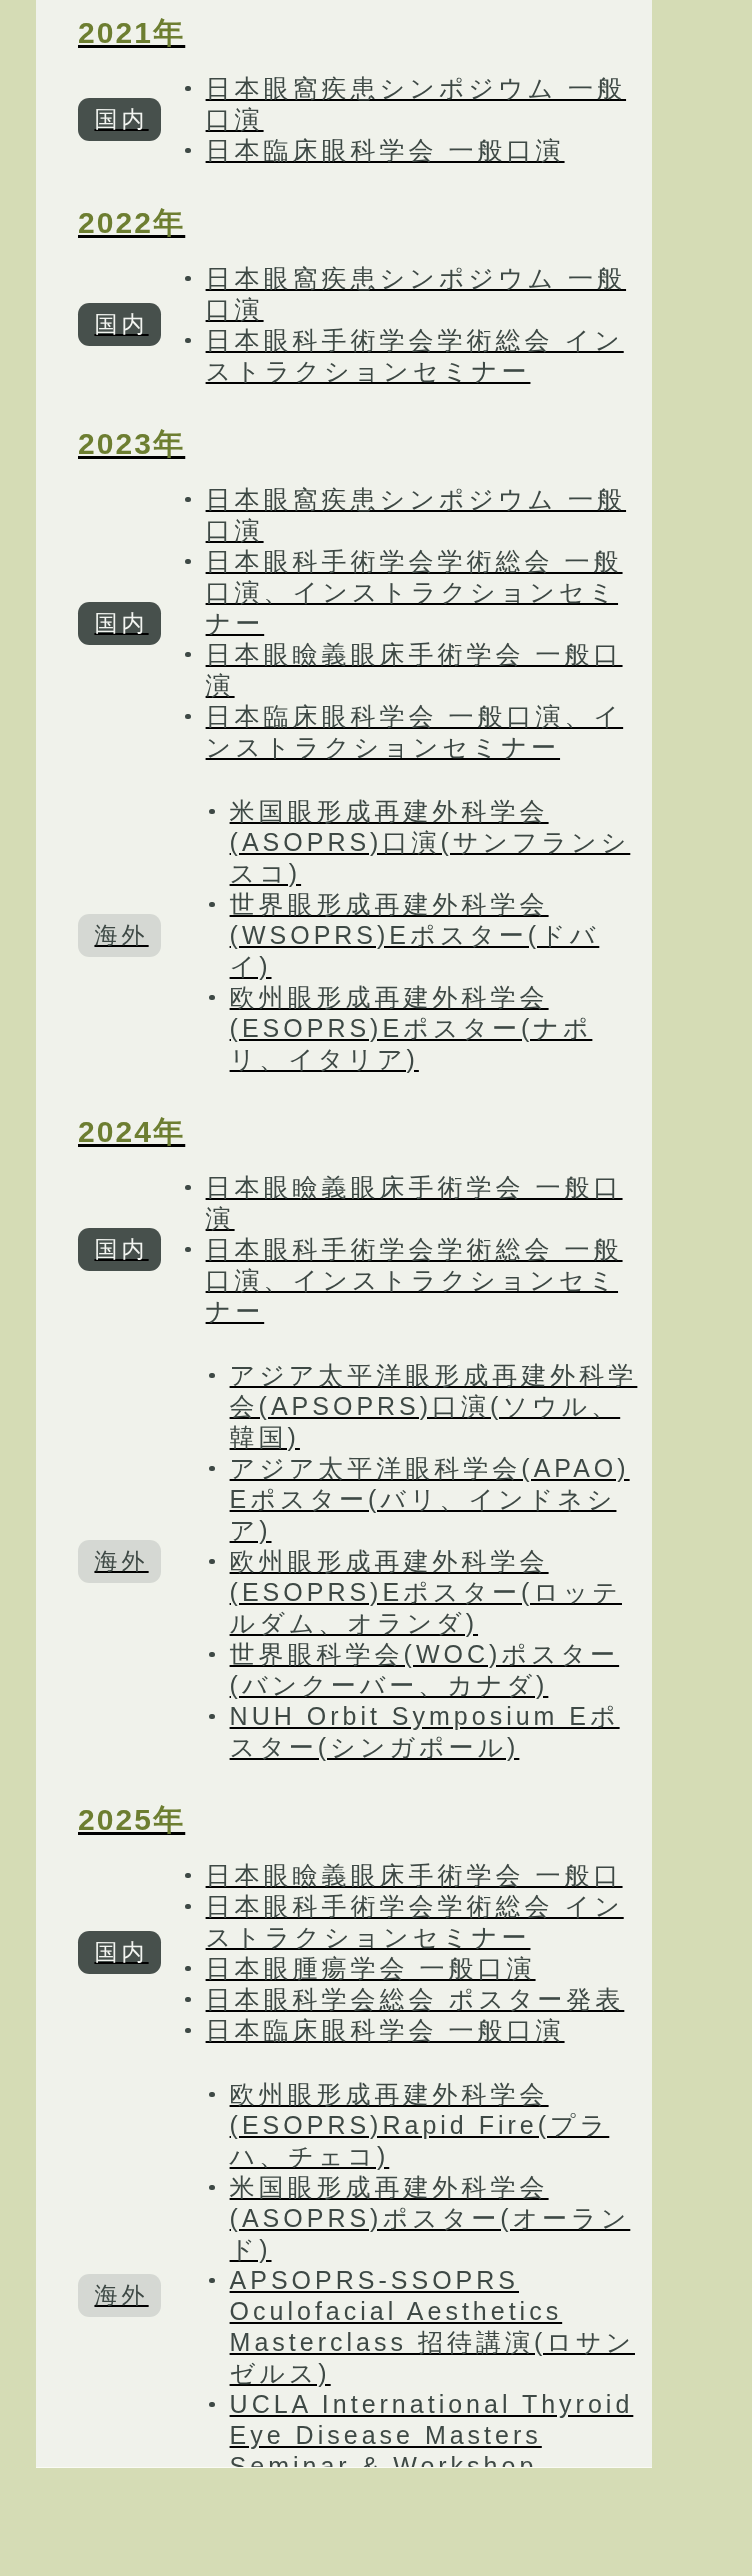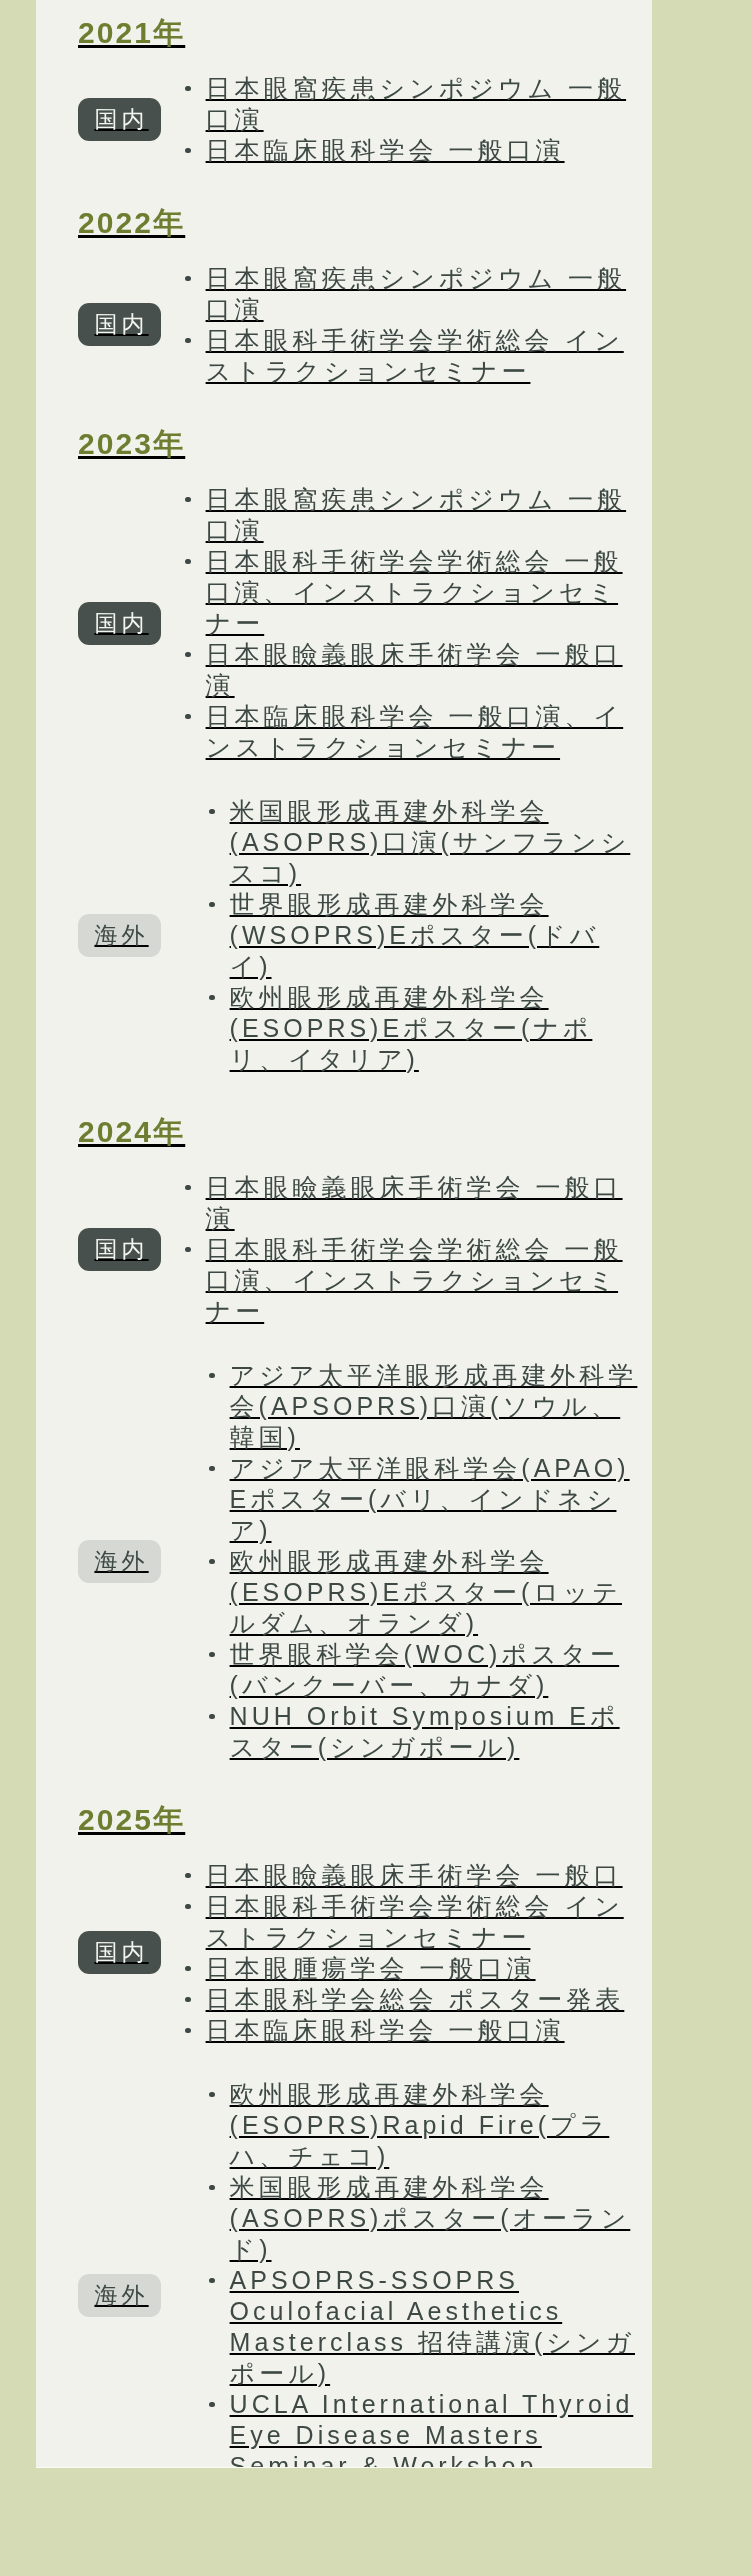--- a/index.html
+++ b/index.html
@@ -118,20 +118,20 @@
             <li class="item"><span class="dot"></span><span class="item-text">日本眼腫瘍学会 一般口演</span></li>
             <li class="item"><span class="dot"></span><span class="item-text">日本眼科学会総会 ポスター発表</span></li>
             <li class="item"><span class="dot"></span><span class="item-text">日本臨床眼科学会 一般口演</span></li>
           </ul>
         </div>
         <div class="group">
           <span class="badge overseas">海外</span>
           <ul class="items">
             <li class="item"><span class="dot"></span><span class="item-text">欧州眼形成再建外科学会(ESOPRS)Rapid Fire(プラハ、チェコ)</span></li>
             <li class="item"><span class="dot"></span><span class="item-text">米国眼形成再建外科学会(ASOPRS)ポスター(オーランド)</span></li>
-            <li class="item"><span class="dot"></span><span class="item-text">APSOPRS-SSOPRS Oculofacial Aesthetics Masterclass 招待講演(シンガポール)</span></li>
+            <li class="item"><span class="dot"></span><span class="item-text">APSOPRS-SSOPRS Oculofacial Aesthetics Masterclass 招待講演(ロサンゼルス)</span></li>
             <li class="item"><span class="dot"></span><span class="item-text">UCLA International Thyroid Eye Disease Masters Seminar &amp; Workshop Course(米国・ロサンゼルス)</span></li>
           </ul>
         </div>
       </section>
     </div>
 </div>
 
 
 </body></html>

